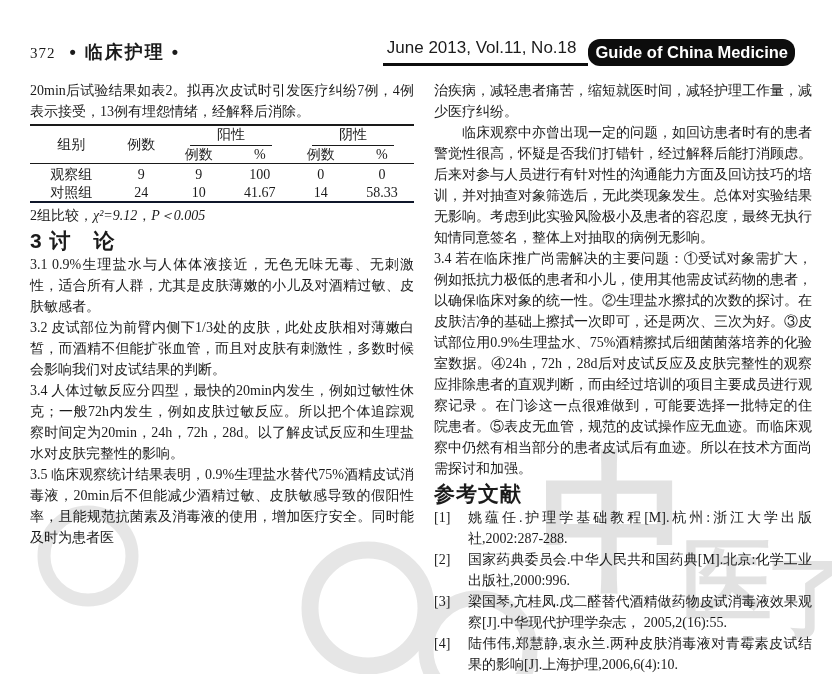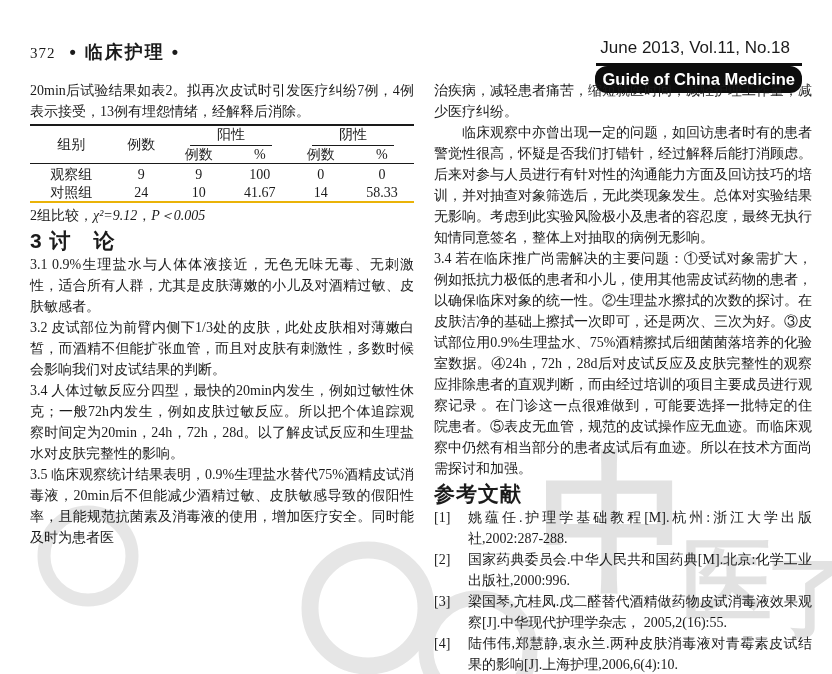--- a/index.html
+++ b/index.html
@@ -15,23 +15,22 @@
   
   .hdr-left{
     position:absolute;left:30px;top:40px;display:flex;align-items:baseline;gap:14px;
   }
   .pageno{font-size:15px;letter-spacing:1px;}
   .rubric{
     font-family:"Liberation Sans","DejaVu Sans",sans-serif;
     font-weight:700;font-size:18px;letter-spacing:2px;
   }
   .hdr-right{
-    position:absolute;top:37px;right:30px;display:flex;align-items:flex-end;
+    position:absolute;top:37px;right:37px;display:flex;align-items:flex-end;
     font-family:"Liberation Sans","DejaVu Sans",sans-serif;
-    flex-direction:column;
   }
   .issue-text{
     font-size:17px;line-height:22px;padding:0 12px 4px 4px;
     border-bottom:3px solid #0d0d0d;white-space:nowrap;
   }
   .journal-box{
     background:#0d0d0d;color:#ffffff;font-weight:700;font-size:16.5px;
     line-height:27px;padding:0 7px;white-space:nowrap;border-radius:12px;
   }
 
@@ -42,21 +41,21 @@
   .col-right{left:434px;width:378px;}
   .indent{text-indent:2em;}
 
   
   .tbl-title{
     text-align:center;font-style:italic;font-weight:700;font-size:13.5px;
     line-height:20px;margin-top:4px;letter-spacing:1px;
   }
   table.results{
     width:100%;border-collapse:collapse;margin-top:2px;
-    font-size:14px;border-top:2.5px solid #1a1a1a;border-bottom:2px solid #eab308;
+    font-size:14px;border-top:2.5px solid #1a1a1a;border-bottom:2px solid #0f172a;
   }
   table.results th,table.results td{
     font-weight:400;text-align:center;padding:0 2px;line-height:17.5px;
   }
   table.results thead tr:last-child th{border-bottom:1.2px solid #1a1a1a;}
   table.results th[rowspan]{border-bottom:1.2px solid #1a1a1a;vertical-align:middle;}
   .grp-head{padding-bottom:0;}
   .grp-label{
     display:block;margin:0 18px;border-bottom:1px solid #1a1a1a;padding-bottom:1px;
   }

